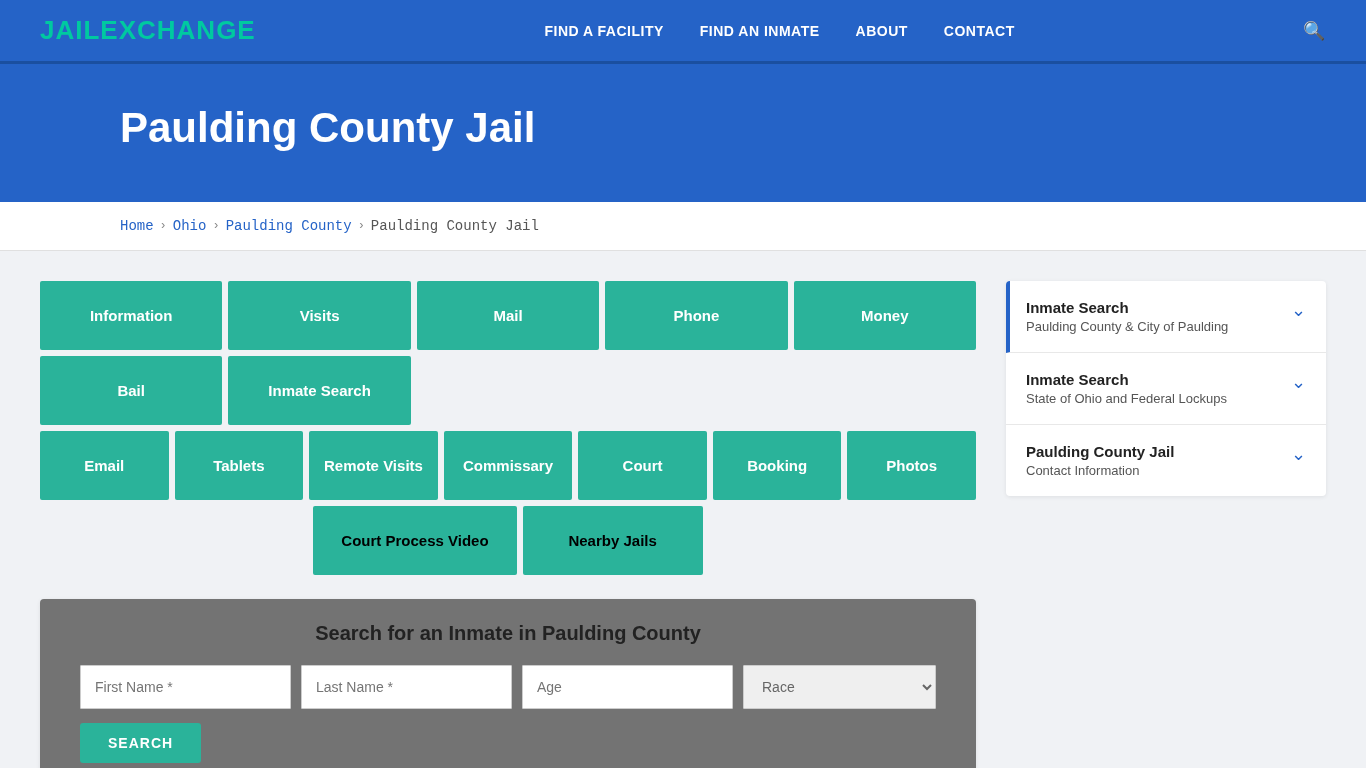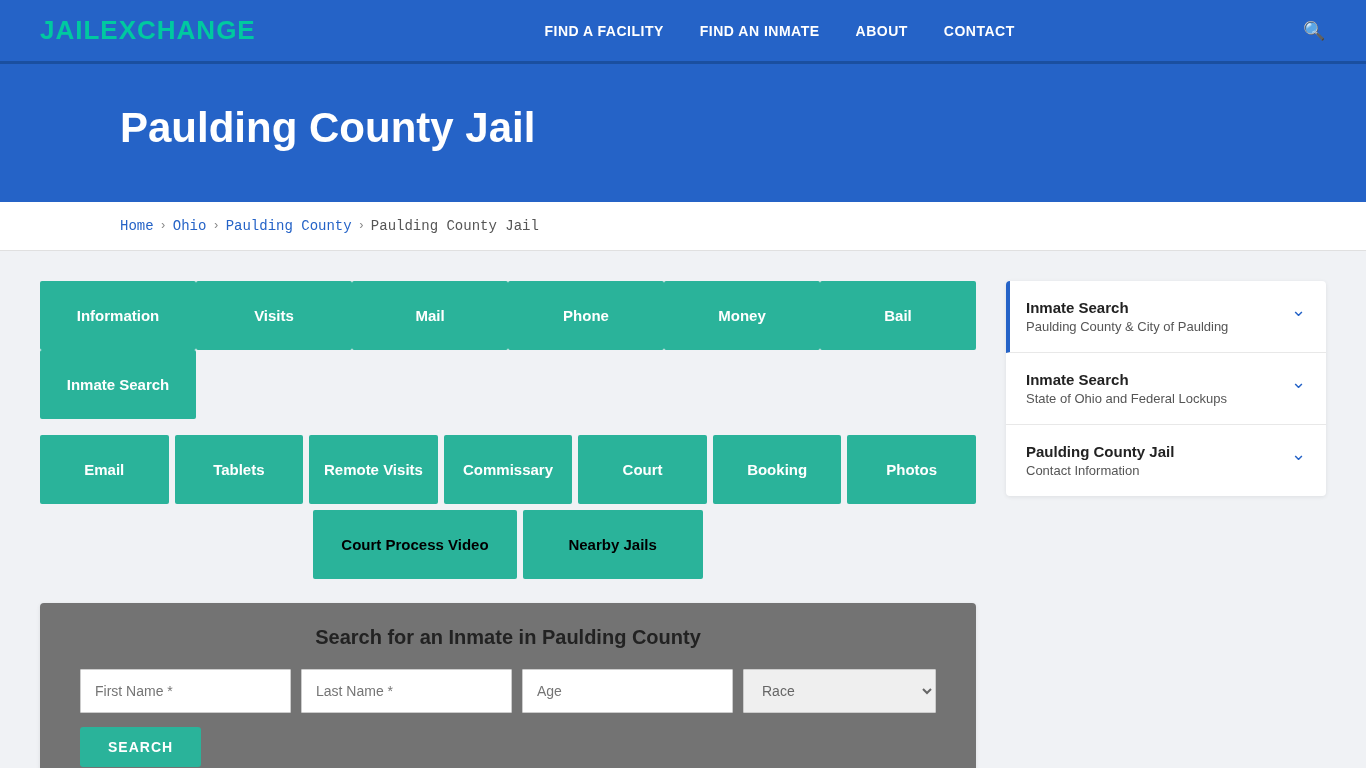--- a/index.html
+++ b/index.html
@@ -74,22 +74,23 @@
       gap: 30px;
       max-width: 1366px;
     }
 
     
     .grid-section {
       flex: 1;
     }
     .btn-grid {
       display: grid;
-      grid-template-columns: repeat(6, 1fr);
-      margin-bottom: 16px;
+      grid-template-columns: repeat(5, 1fr);
+      gap: 6px;
+      margin-bottom: 6px;
     }
     .btn-grid-row2 {
       display: grid;
       grid-template-columns: repeat(7, 1fr);
       gap: 6px;
       margin-bottom: 6px;
     }
     .btn-grid-row3 {
       display: flex;
       justify-content: center;

